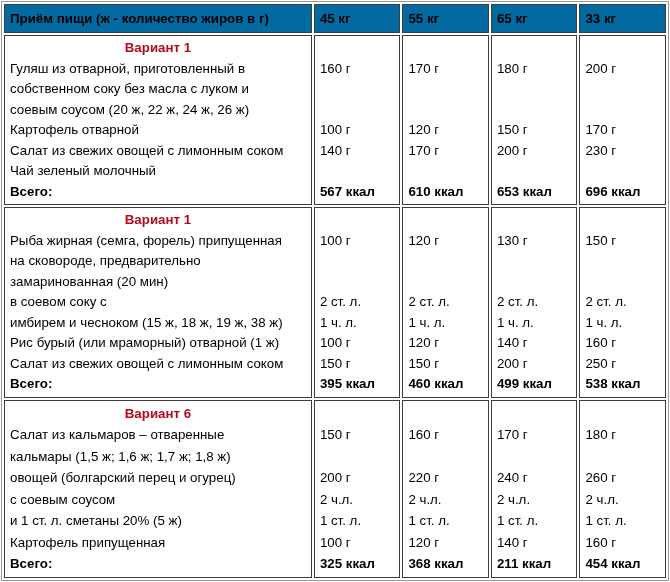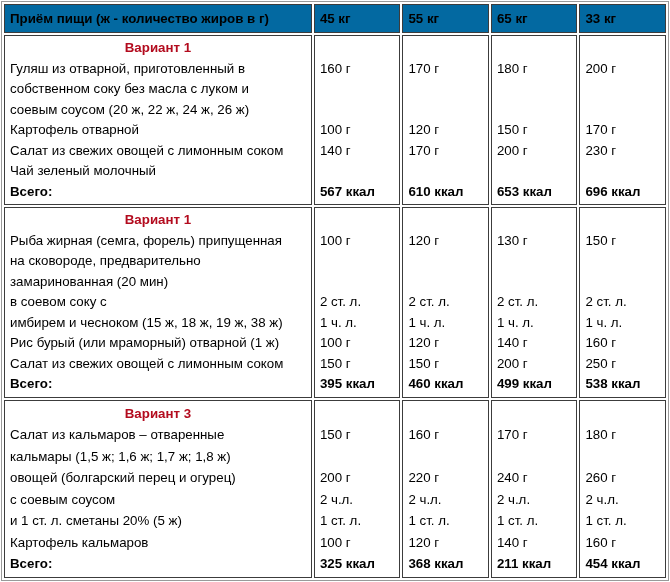--- a/index.html
+++ b/index.html
@@ -184,27 +184,27 @@
             <div class="line"></div>
             <div class="line">2 ст. л.</div>
             <div class="line">1 ч. л.</div>
             <div class="line">160 г</div>
             <div class="line">250 г</div>
             <div class="line total">538 ккал</div>
           </td>
         </tr>
         <tr class="v3">
           <td>
-            <div class="line variant-title">Вариант 3</div>
+            <div class="line variant-title">Вариант 6</div>
             <div class="line">Салат из кальмаров – отваренные</div>
             <div class="line">кальмары (1,5 ж; 1,6 ж; 1,7 ж; 1,8 ж)</div>
             <div class="line">овощей (болгарский перец и огурец)</div>
             <div class="line">с соевым соусом</div>
             <div class="line">и 1 ст. л. сметаны 20% (5 ж)</div>
-            <div class="line">Картофель кальмаров</div>
+            <div class="line">Картофель припущенная</div>
             <div class="line total">Всего:</div>
           </td>
           <td>
             <div class="line"></div>
             <div class="line">150 г</div>
             <div class="line"></div>
             <div class="line">200 г</div>
             <div class="line">2 ч.л.</div>
             <div class="line">1 ст. л.</div>
             <div class="line">100 г</div>

